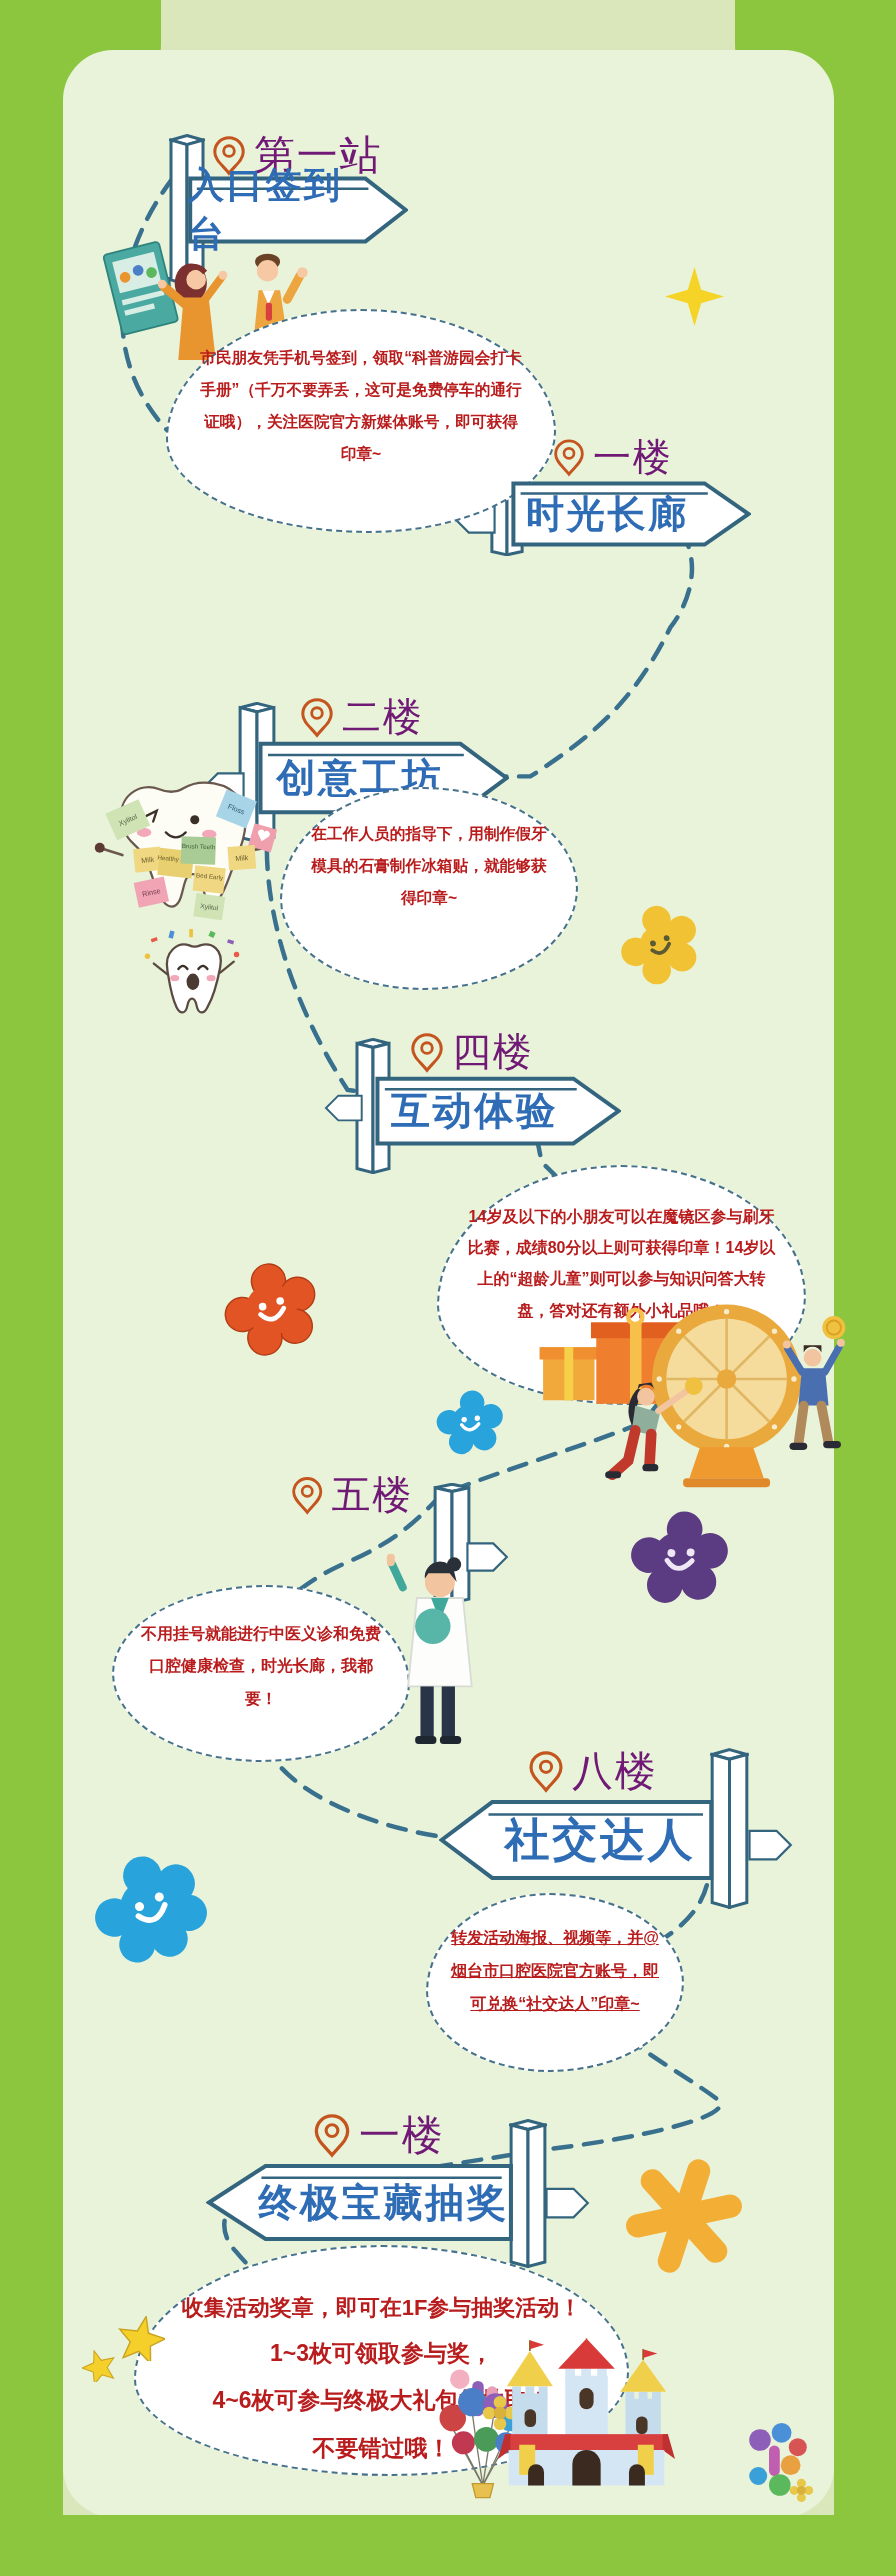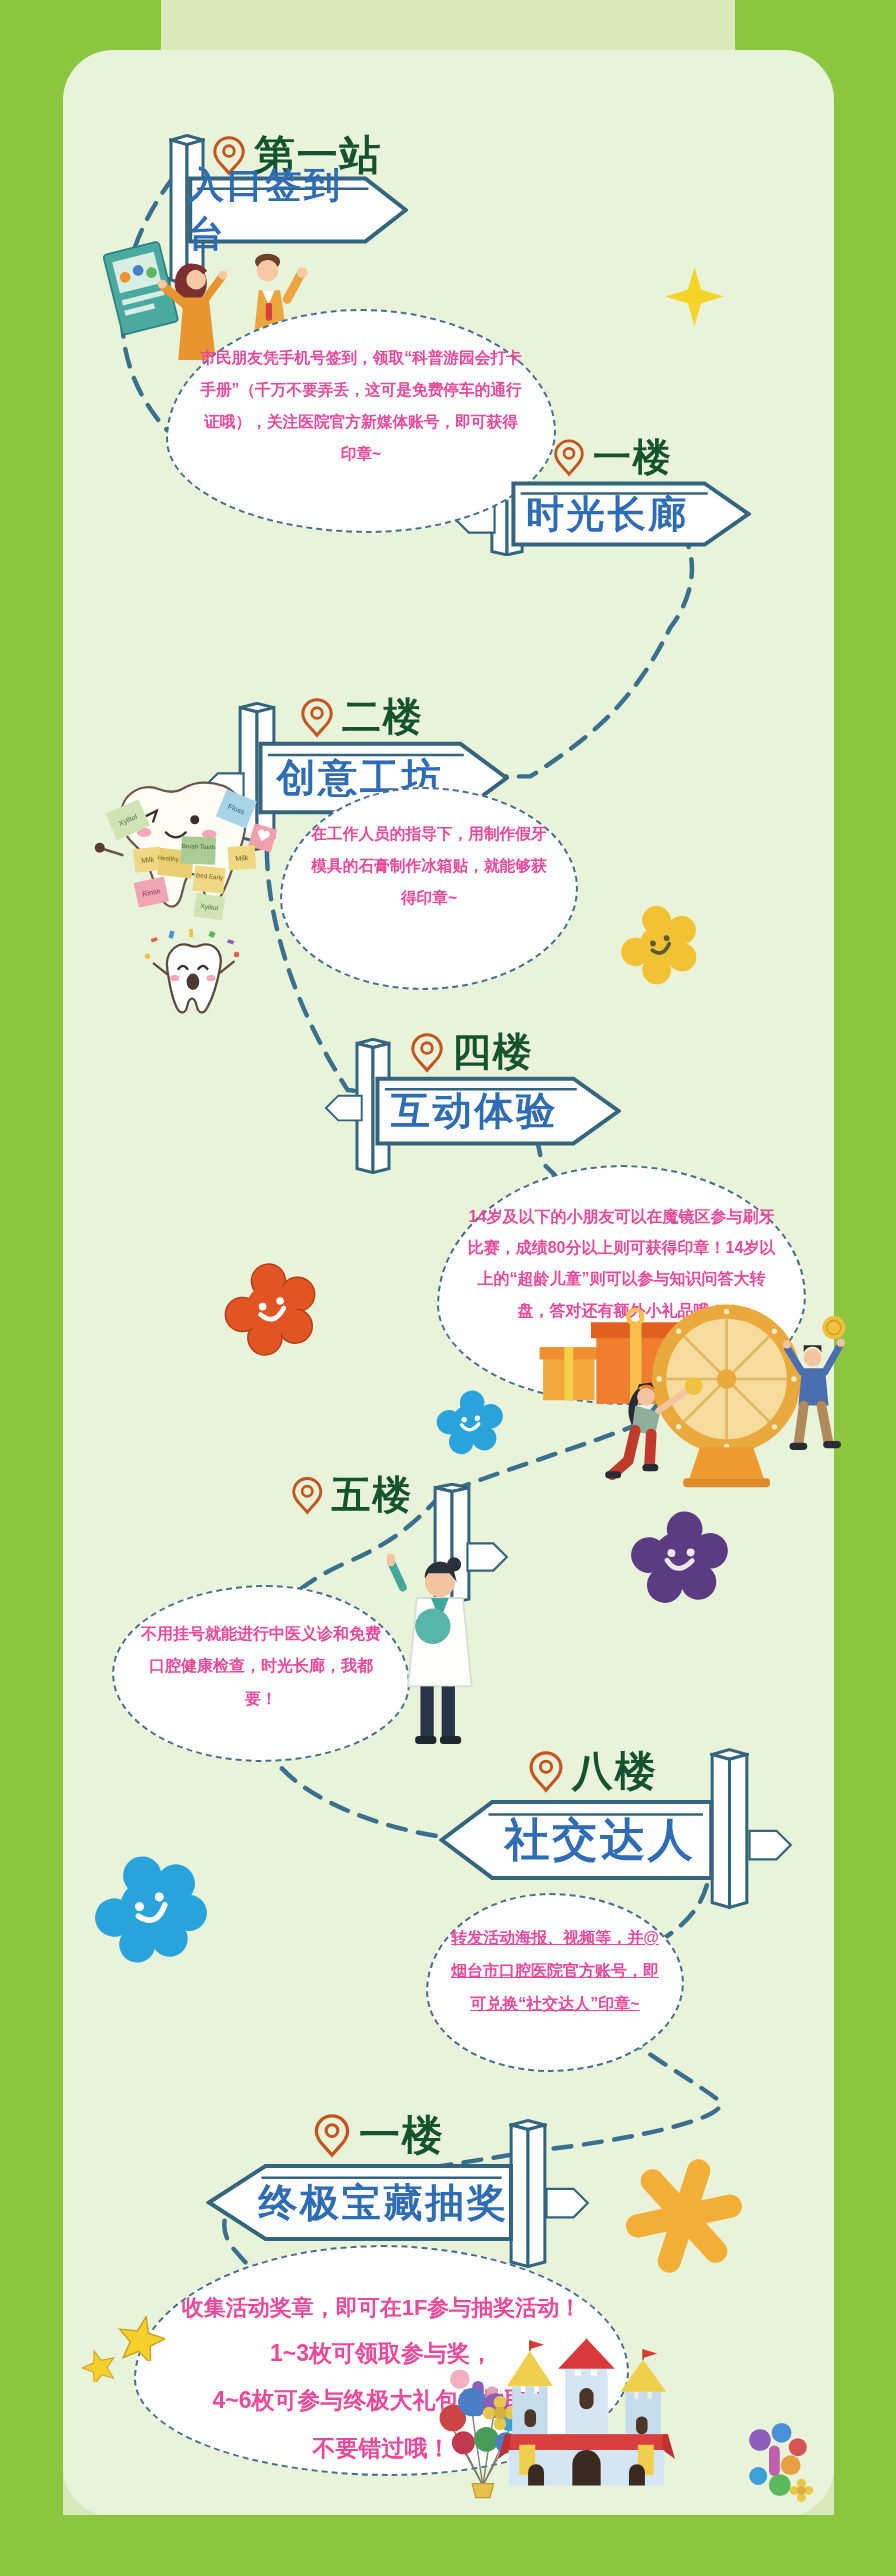--- a/index.html
+++ b/index.html
@@ -7,30 +7,30 @@
   .canvas{position:relative;width:896px;height:2576px;background:#8cc63f;overflow:hidden;}
   .abs{position:absolute;}
   .mat{left:0;top:0;width:896px;height:2576px;background:#d9e7ba;border-radius:0;}
   .corner{background:#8cc63f;}
   .card{left:63px;top:50px;width:771px;height:2467px;background:#e9f3da;border-radius:50px;}
   .strip{background:#8cc63f;top:0;height:2576px;width:63px;}
   .bottomband{left:0;top:2515px;width:896px;height:61px;background:#8cc63f;}
   .z1{z-index:1}.z2{z-index:2}.z4{z-index:4}
   
   .floor{display:flex;align-items:center;gap:9px;z-index:3;}
-  .floor span{font-weight:700;color:#14532d;letter-spacing:1.8px;}
+  .floor span{font-weight:400;color:#701a75;letter-spacing:1.8px;}
   
   .board{z-index:3;}
   .board .bt{position:absolute;left:0;top:0;width:100%;height:100%;display:flex;align-items:center;justify-content:center;font-weight:800;color:#2e6cb5;letter-spacing:2.7px;}
   .tip-right .bt{padding-right:47px;box-sizing:border-box;}
   .tip-left  .bt{padding-left:47px;box-sizing:border-box;}
   
   .bubble{background:#ffffff;border:2.7px dashed #45718a;z-index:3;box-sizing:border-box;
           display:flex;align-items:flex-start;justify-content:center;text-align:center;}
-  .bubble p{margin:0;color:#ec4899;font-weight:700;line-height:2.05;}
+  .bubble p{margin:0;color:#b91c1c;font-weight:700;line-height:2.05;}
   .blob-a{border-radius:50% 50% 48% 52%/58% 55% 45% 42%;}
   .blob-b{border-radius:52% 48% 50% 50%/50% 56% 44% 50%;}
   .blob-c{border-radius:48% 52% 52% 48%/55% 50% 50% 45%;}
   .title{z-index:3;display:flex;align-items:center;gap:14.3px;}
   .title h1{margin:0;font-size:48px;font-weight:800;color:#2e6da4;letter-spacing:10.8px;}
   .final-line1{color:#2c7cc3;font-size:22px;font-weight:800;margin:0 0 10.8px 0;}
   .final-big{color:#333;font-size:23px;font-weight:800;margin:0;line-height:1.75;}
   svg{display:block;}
 </style>
 </head>

